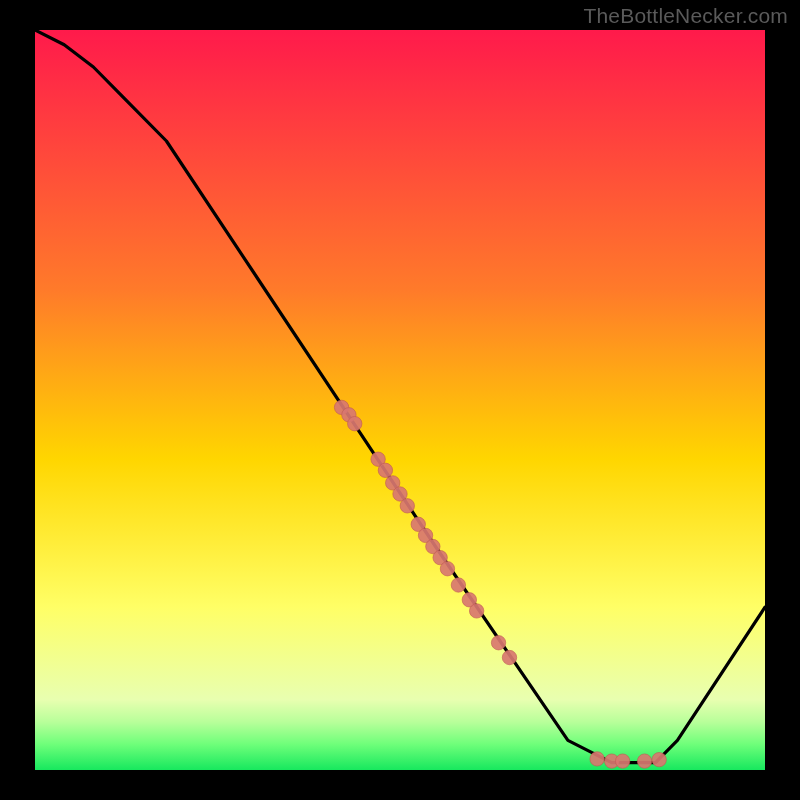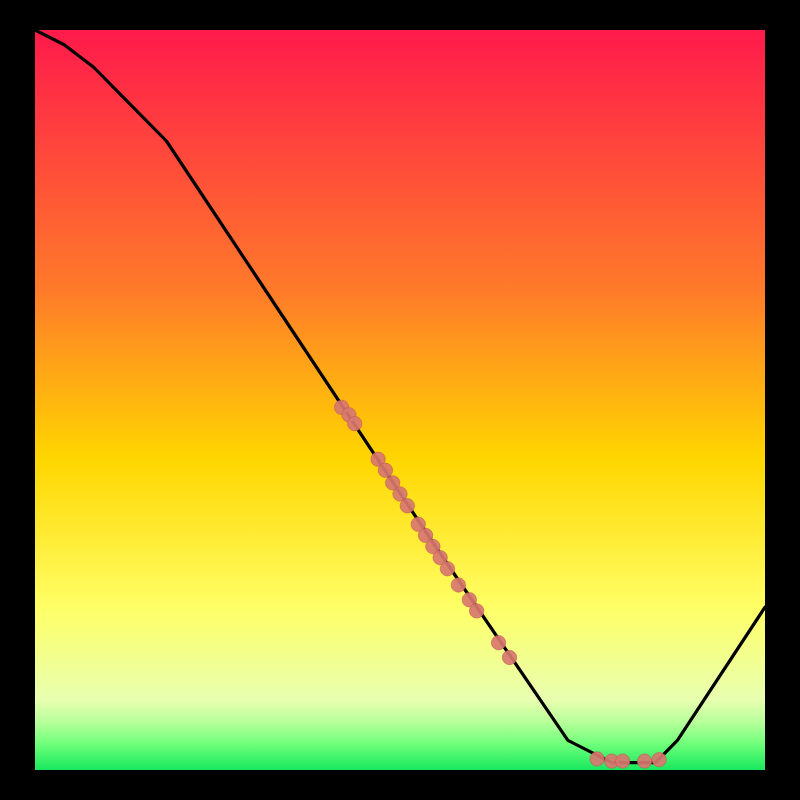--- a/index.html
+++ b/index.html
@@ -34,20 +34,21 @@
     height: 740px;
   }
   svg {
     display: block;
   }
 </style>
 </head>
 <body>
 
 <div class="outer">
+  <div class="watermark">TheBottleNecker.com</div>
   <div class="plot-wrap">
     <svg id="chart-svg" viewBox="0 0 730 740" width="730" height="740">
         <defs>
           <linearGradient id="bg-grad" x1="0" y1="0" x2="0" y2="1">
             <stop offset="0%" stop-color="#ff1a4b"></stop>
             <stop offset="35%" stop-color="#ff7a2a"></stop>
             <stop offset="57.99999999999999%" stop-color="#ffd600"></stop>
             <stop offset="78%" stop-color="#ffff66"></stop>
             <stop offset="90.5%" stop-color="#e8ffb0"></stop>
             <stop offset="93.5%" stop-color="#b8ff9a"></stop>

